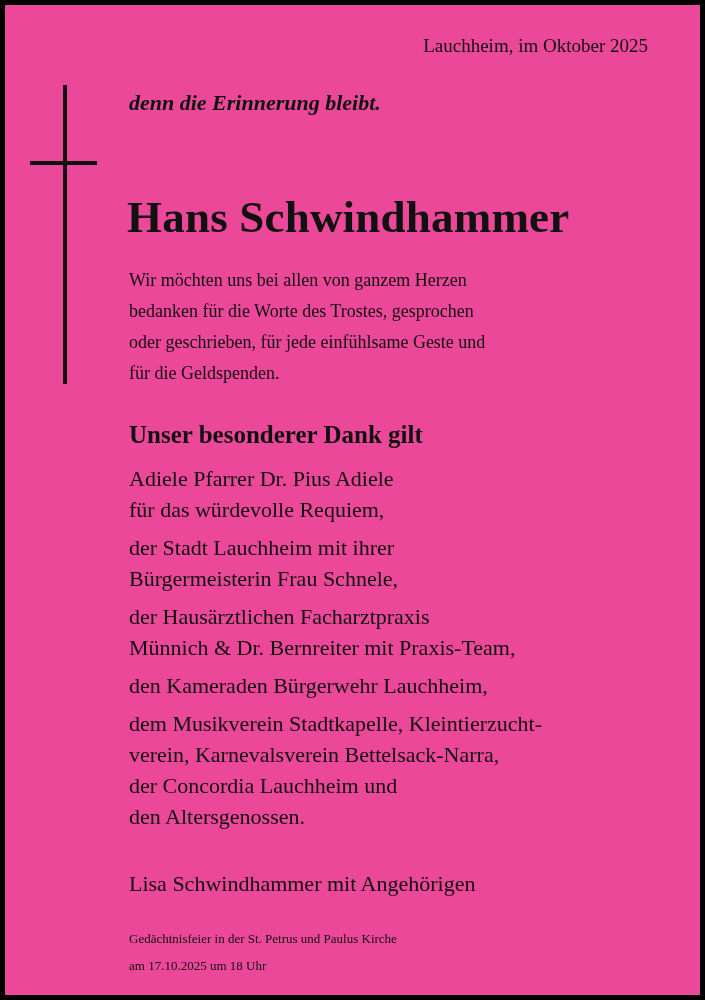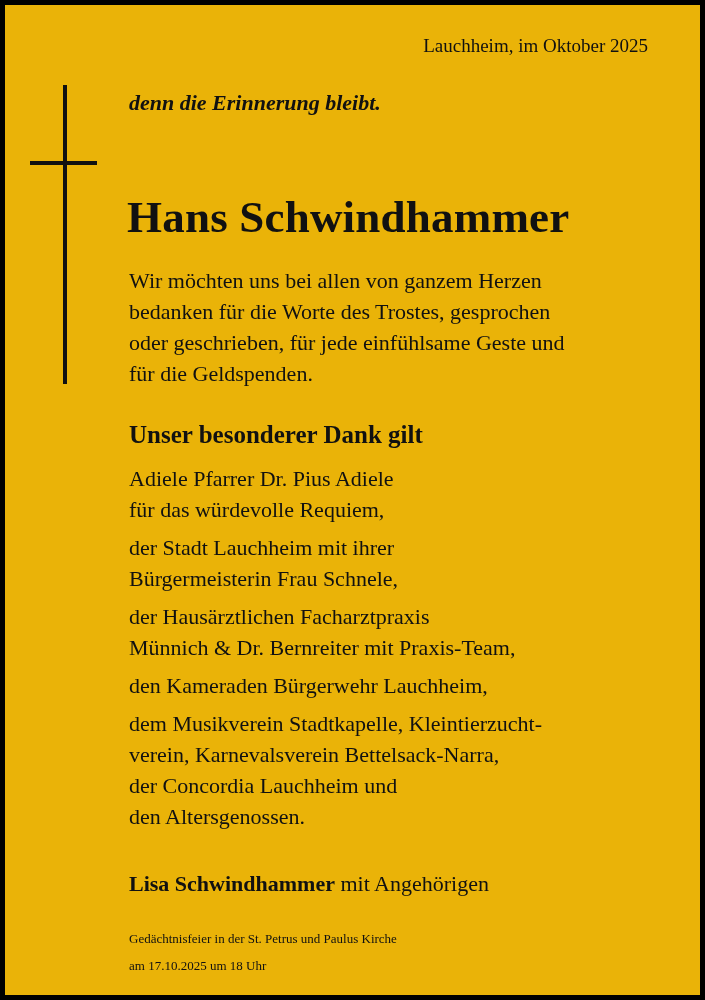--- a/index.html
+++ b/index.html
@@ -1,29 +1,29 @@
 <!DOCTYPE html>
 <html><head>
 <meta charset="utf-8">
 <style>
   html, body { margin:0; padding:0; }
   body { width:705px; height:1000px; background:#000; position:relative; overflow:hidden; }
-  .card { position:absolute; left:5px; top:5px; width:695px; height:990px; background:#eab308; }
+  .card { position:absolute; left:5px; top:5px; width:695px; height:990px; background:#ec4899; }
   .serif { font-family: "Liberation Serif", "DejaVu Serif", serif; color:#111; }
   .date { position:absolute; right:52px; top:30px; font-size:19px; }
   .cross-v { position:absolute; left:58px; top:80px; width:4px; height:299px; background:#111; }
   .cross-h { position:absolute; left:25px; top:156px; width:67px; height:4px; background:#111; }
   .motto { position:absolute; left:124px; top:82px; font-size:22px; font-weight:bold; font-style:italic; line-height:31px; }
   .name { position:absolute; left:122px; top:186px; font-size:45px; font-weight:bold; letter-spacing:0.2px; }
-  .intro { position:absolute; left:124px; top:260px; font-size:22px; line-height:31px; width:560px; }
+  .intro { position:absolute; left:124px; top:260px; font-size:18px; line-height:31px; width:560px; }
   .thanks-title { position:absolute; left:124px; top:416px; font-size:25px; font-weight:bold; }
   .thanks-list { position:absolute; left:124px; top:458px; font-size:22px; line-height:31px; width:560px; }
   .group { margin-bottom:7px; }
   .sign { position:absolute; left:124px; top:866px; font-size:22px; }
-  .sign b { font-weight:bold; }
+  .sign b { font-weight:normal; }
   .memorial { position:absolute; left:124px; top:920px; font-size:13px; line-height:27px; }
 </style>
 </head>
 <body>
 
 <div class="card serif">
   <div class="date">Lauchheim, im Oktober 2025</div>
 
   <div>
     <div class="cross-v"></div>

